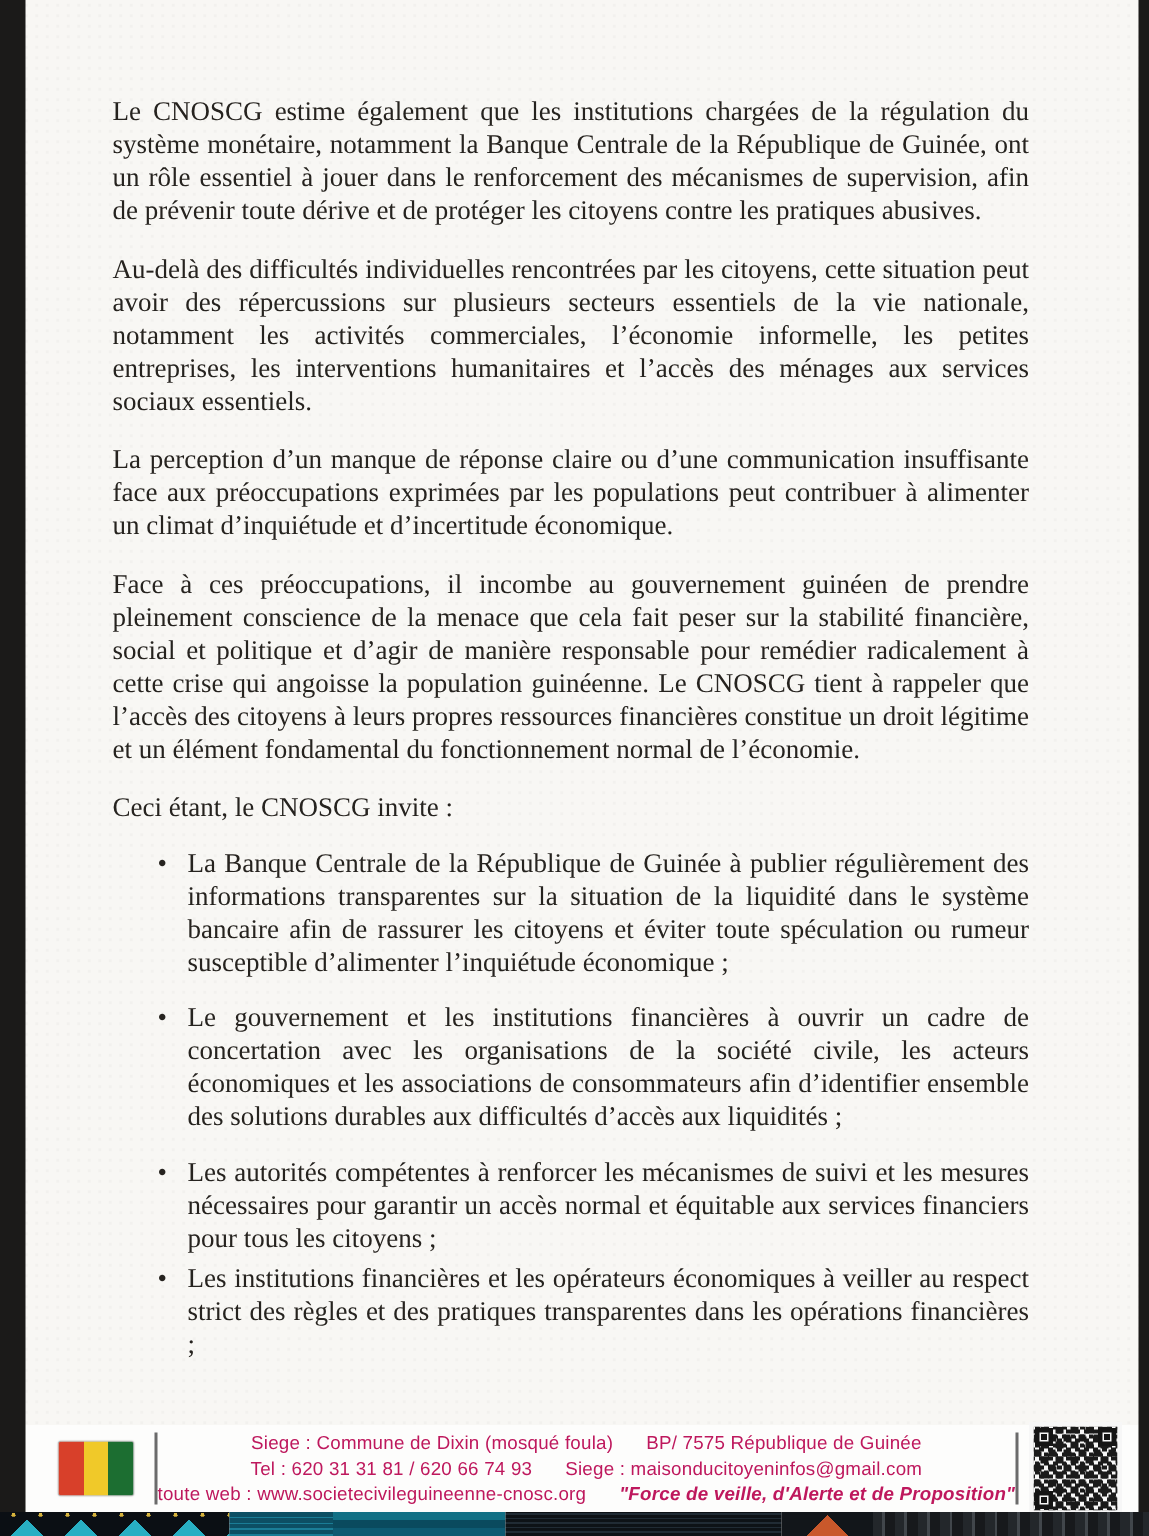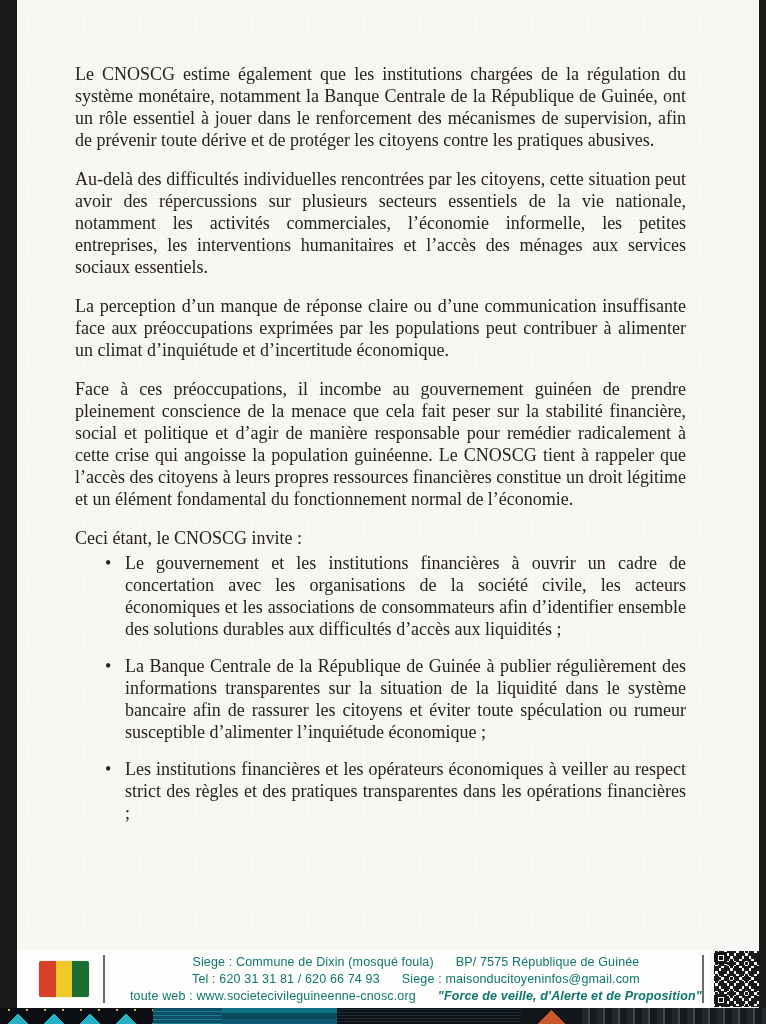--- a/index.html
+++ b/index.html
@@ -33,21 +33,21 @@
     box-sizing: border-box;
   }
   .content p {
     margin: 0 0 17px 0;
     font-size: 18px;
     line-height: 22px;
     text-align: justify;
   }
   .content p.intro {
     margin-top: 2px;
-    margin-bottom: 3px;
+    margin-bottom: 15px;
     text-align: left;
   }
   ul.rec-list {
     margin: 0; padding: 0 0 0 30px;
     list-style: none;
   }
   ul.rec-list li {
     position: relative;
     padding-left: 20px;
     margin-bottom: 15px;
@@ -94,25 +94,24 @@
   }
   .vline.v1 { margin-left: 14px; }
   .vline.v2 { margin-right: 10px; }
   .contact {
     flex: 1;
     display: flex;
     flex-direction: column;
     align-items: center;
     justify-content: center;
     gap: 1px;
-    color: #0f766e;
+    color: #be185d;
     font-size: 12.5px;
     line-height: 16px;
     letter-spacing: 0.15px;
-    padding-left: 25px;
   }
   .contact .line {
     display: flex;
     gap: 22px;
     white-space: nowrap;
   }
   .contact .motto {
     font-style: italic;
     font-weight: bold;
   }
@@ -191,22 +190,23 @@
   <div class="edge-left"></div>
   <div class="edge-right"></div>
 
   <main class="content">
     <p>Le CNOSCG estime également que les institutions chargées de la régulation du système monétaire, notamment la Banque Centrale de la République de Guinée, ont un rôle essentiel à jouer dans le renforcement des mécanismes de supervision, afin de prévenir toute dérive et de protéger les citoyens contre les pratiques abusives.</p>
     <p>Au-delà des difficultés individuelles rencontrées par les citoyens, cette situation peut avoir des répercussions sur plusieurs secteurs essentiels de la vie nationale, notamment les activités commerciales, l’économie informelle, les petites entreprises, les interventions humanitaires et l’accès des ménages aux services sociaux essentiels.</p>
     <p>La perception d’un manque de réponse claire ou d’une communication insuffisante face aux préoccupations exprimées par les populations peut contribuer à alimenter un climat d’inquiétude et d’incertitude économique.</p>
     <p>Face à ces préoccupations, il incombe au gouvernement guinéen de prendre pleinement conscience de la menace que cela fait peser sur la stabilité financière, social et politique et d’agir de manière responsable pour remédier radicalement à cette crise qui angoisse la population guinéenne. Le CNOSCG tient à rappeler que l’accès des citoyens à leurs propres ressources financières constitue un droit légitime et un élément fondamental du fonctionnement normal de l’économie.</p>
     <p class="intro">Ceci étant, le CNOSCG invite :</p>
     <ul class="rec-list">
+      <li>La Banque Centrale de la République de Guinée à publier régulièrement des informations transparentes sur la situation de la liquidité dans le système bancaire afin de rassurer les citoyens et éviter toute spéculation ou rumeur susceptible d’alimenter l’inquiétude économique ;</li>
       <li>Le gouvernement et les institutions financières à ouvrir un cadre de concertation avec les organisations de la société civile, les acteurs économiques et les associations de consommateurs afin d’identifier ensemble des solutions durables aux difficultés d’accès aux liquidités ;</li>
-      <li>La Banque Centrale de la République de Guinée à publier régulièrement des informations transparentes sur la situation de la liquidité dans le système bancaire afin de rassurer les citoyens et éviter toute spéculation ou rumeur susceptible d’alimenter l’inquiétude économique ;</li>
+      <li>Les autorités compétentes à renforcer les mécanismes de suivi et les mesures nécessaires pour garantir un accès normal et équitable aux services financiers pour tous les citoyens ;</li>
       <li>Les institutions financières et les opérateurs économiques à veiller au respect strict des règles et des pratiques transparentes dans les opérations financières ;</li>
     </ul>
   </main>
 
   <footer class="footer">
     <div class="flag">
       <span class="red"></span>
       <span class="yellow"></span>
       <span class="green"></span>
     </div>

